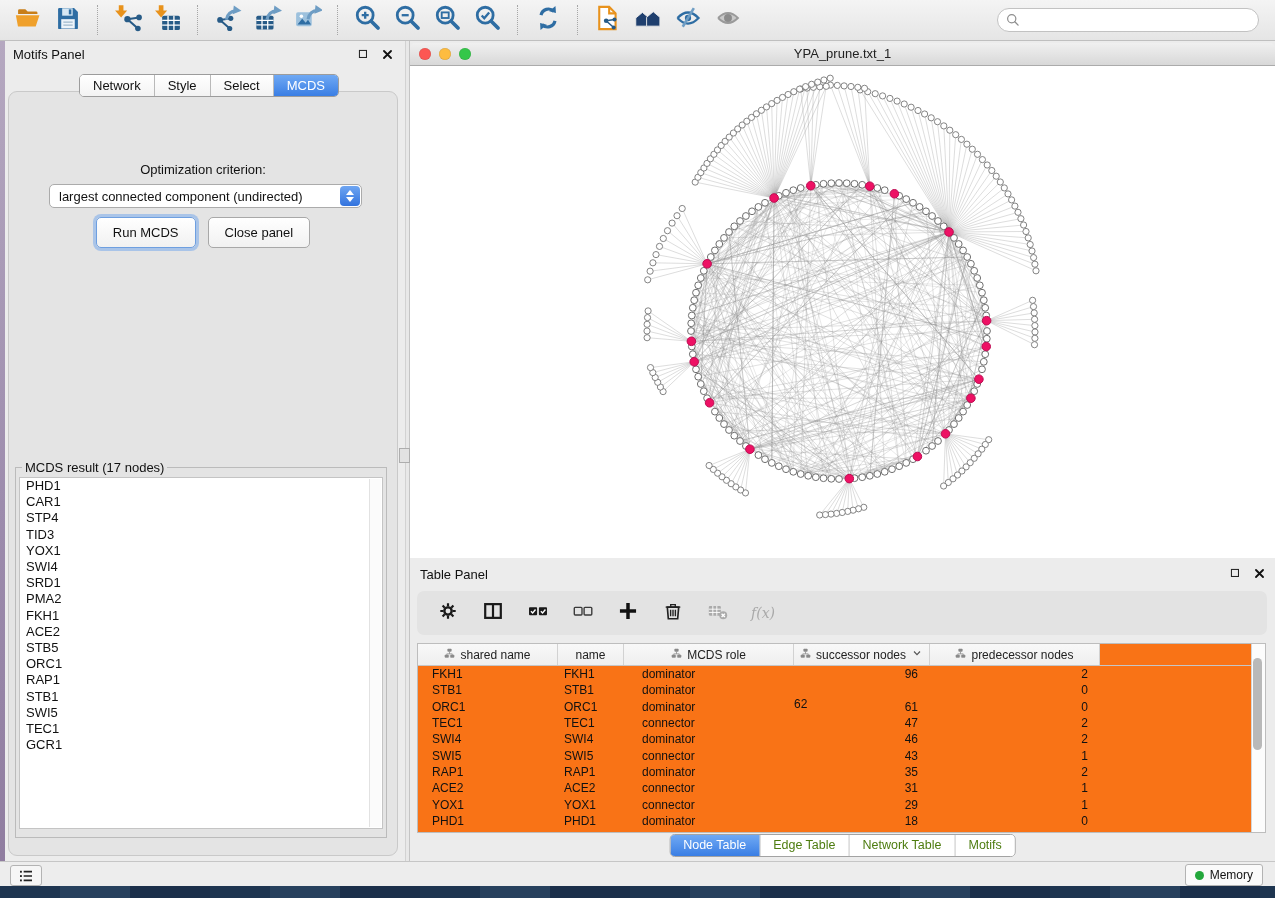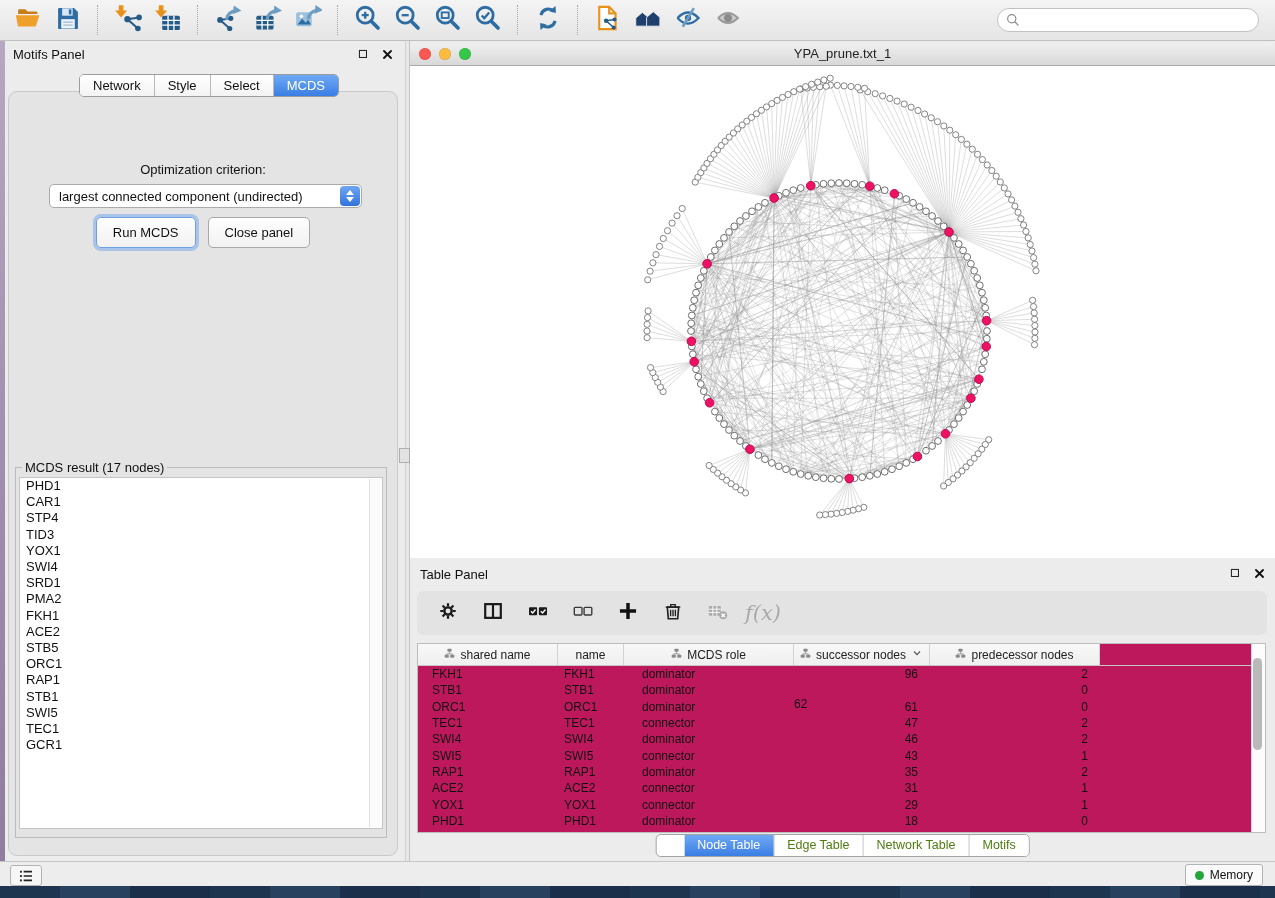--- a/index.html
+++ b/index.html
@@ -46,29 +46,29 @@
   .net-titlebar{position:absolute;left:0;top:0;width:100%;height:23px;background:linear-gradient(#F0F0F0,#D8D8D8);border-bottom:1px solid #ABABAB;border-radius:5px 5px 0 0;box-sizing:border-box;}
   .lights{position:absolute;left:9px;top:5px;display:flex;gap:8px;}
   .light{width:12px;height:12px;border-radius:50%;box-shadow:inset 0 0 1px rgba(0,0,0,.35);}
   .net-title{width:100%;text-align:center;font-size:13px;line-height:22px;color:#222;}
   .net-canvas{position:absolute;left:0;top:23px;width:865px;height:492px;background:#fff;}
   
   .table-panel{position:absolute;left:410px;top:558px;width:865px;height:303px;background:#ECECEC;}
   .tp-title{position:absolute;left:10px;top:9px;font-size:13px;color:#111;}
   .tp-toolbar{position:absolute;left:7px;top:33px;right:8px;height:44px;background:#E3E3E3;border-radius:7px;display:flex;align-items:center;padding-left:18px;gap:19px;box-sizing:border-box;}
   .tp-tool{display:flex;align-items:center;justify-content:center;width:26px;height:26px;}
-  .fx-label{font-family:"DejaVu Serif",serif;font-style:italic;font-size:21px;color:#A9A9A9;}
-  .tp-table{position:absolute;left:7px;top:85px;right:9px;height:190px;background:#be185d;border:1px solid #BDBDBD;box-sizing:border-box;overflow:hidden;}
+  .fx-label{font-family:"DejaVu Serif",serif;font-style:italic;font-size:14px;color:#A9A9A9;}
+  .tp-table{position:absolute;left:7px;top:85px;right:9px;height:190px;background:#f97316;border:1px solid #BDBDBD;box-sizing:border-box;overflow:hidden;}
   .thead{display:flex;height:21px;border-bottom:1px solid #C6C6C6;}
   .th{background:linear-gradient(#F8F8F8,#EFEFEF);border-right:1px solid #D2D2D2;display:flex;align-items:center;justify-content:center;gap:5px;font-size:12px;color:#222;box-sizing:border-box;height:21px;}
   .trow{display:flex;height:16.3px;align-items:center;}
   .td{font-size:12px;color:#111;box-sizing:border-box;white-space:nowrap;overflow:hidden;}
   .tscroll{position:absolute;right:0;top:0;bottom:0;width:13px;background:#FCFCFC;border-left:1px solid #D5D5D5;}
   .tthumb{position:absolute;left:1px;top:14px;width:9px;height:92px;background:#B9B9B9;border-radius:5px;}
-  .tp-tabs{position:absolute;left:50%;transform:translateX(-50%);top:276px;display:flex;border:1px solid #A3A3A3;border-radius:5px;overflow:hidden;background:#fff;height:21px;padding-left:28px;}
+  .tp-tabs{position:absolute;left:50%;transform:translateX(-50%);top:276px;display:flex;border:1px solid #A3A3A3;border-radius:5px;overflow:hidden;background:#fff;height:21px;}
   .tp-tab{font-size:12.5px;line-height:21px;padding:0 13px;color:#4d7c0f;border-right:1px solid #B5B5B5;background:#fff;}
   .tp-tab:last-child{border-right:none;}
   .tp-tab.active{background:linear-gradient(#6FA9F4,#3A7EE4);color:#fff;}
   
   .statusbar{position:absolute;left:0;top:861px;width:1275px;height:25px;background:#EDEDED;border-top:1px solid #C6C6C6;box-sizing:border-box;}
   .sb-list-btn{position:absolute;left:10px;top:3px;width:30px;height:19px;border:1px solid #B3B3B3;border-radius:3px;background:#F6F6F6;display:flex;align-items:center;justify-content:center;}
   .memory-btn{position:absolute;right:12px;top:2px;height:20px;border:1px solid #B3B3B3;border-radius:3px;background:#FAFAFA;display:flex;align-items:center;gap:6px;padding:0 9px;font-size:12px;color:#111;}
   .memory-dot{width:9px;height:9px;border-radius:50%;}
 </style>
 </head>

